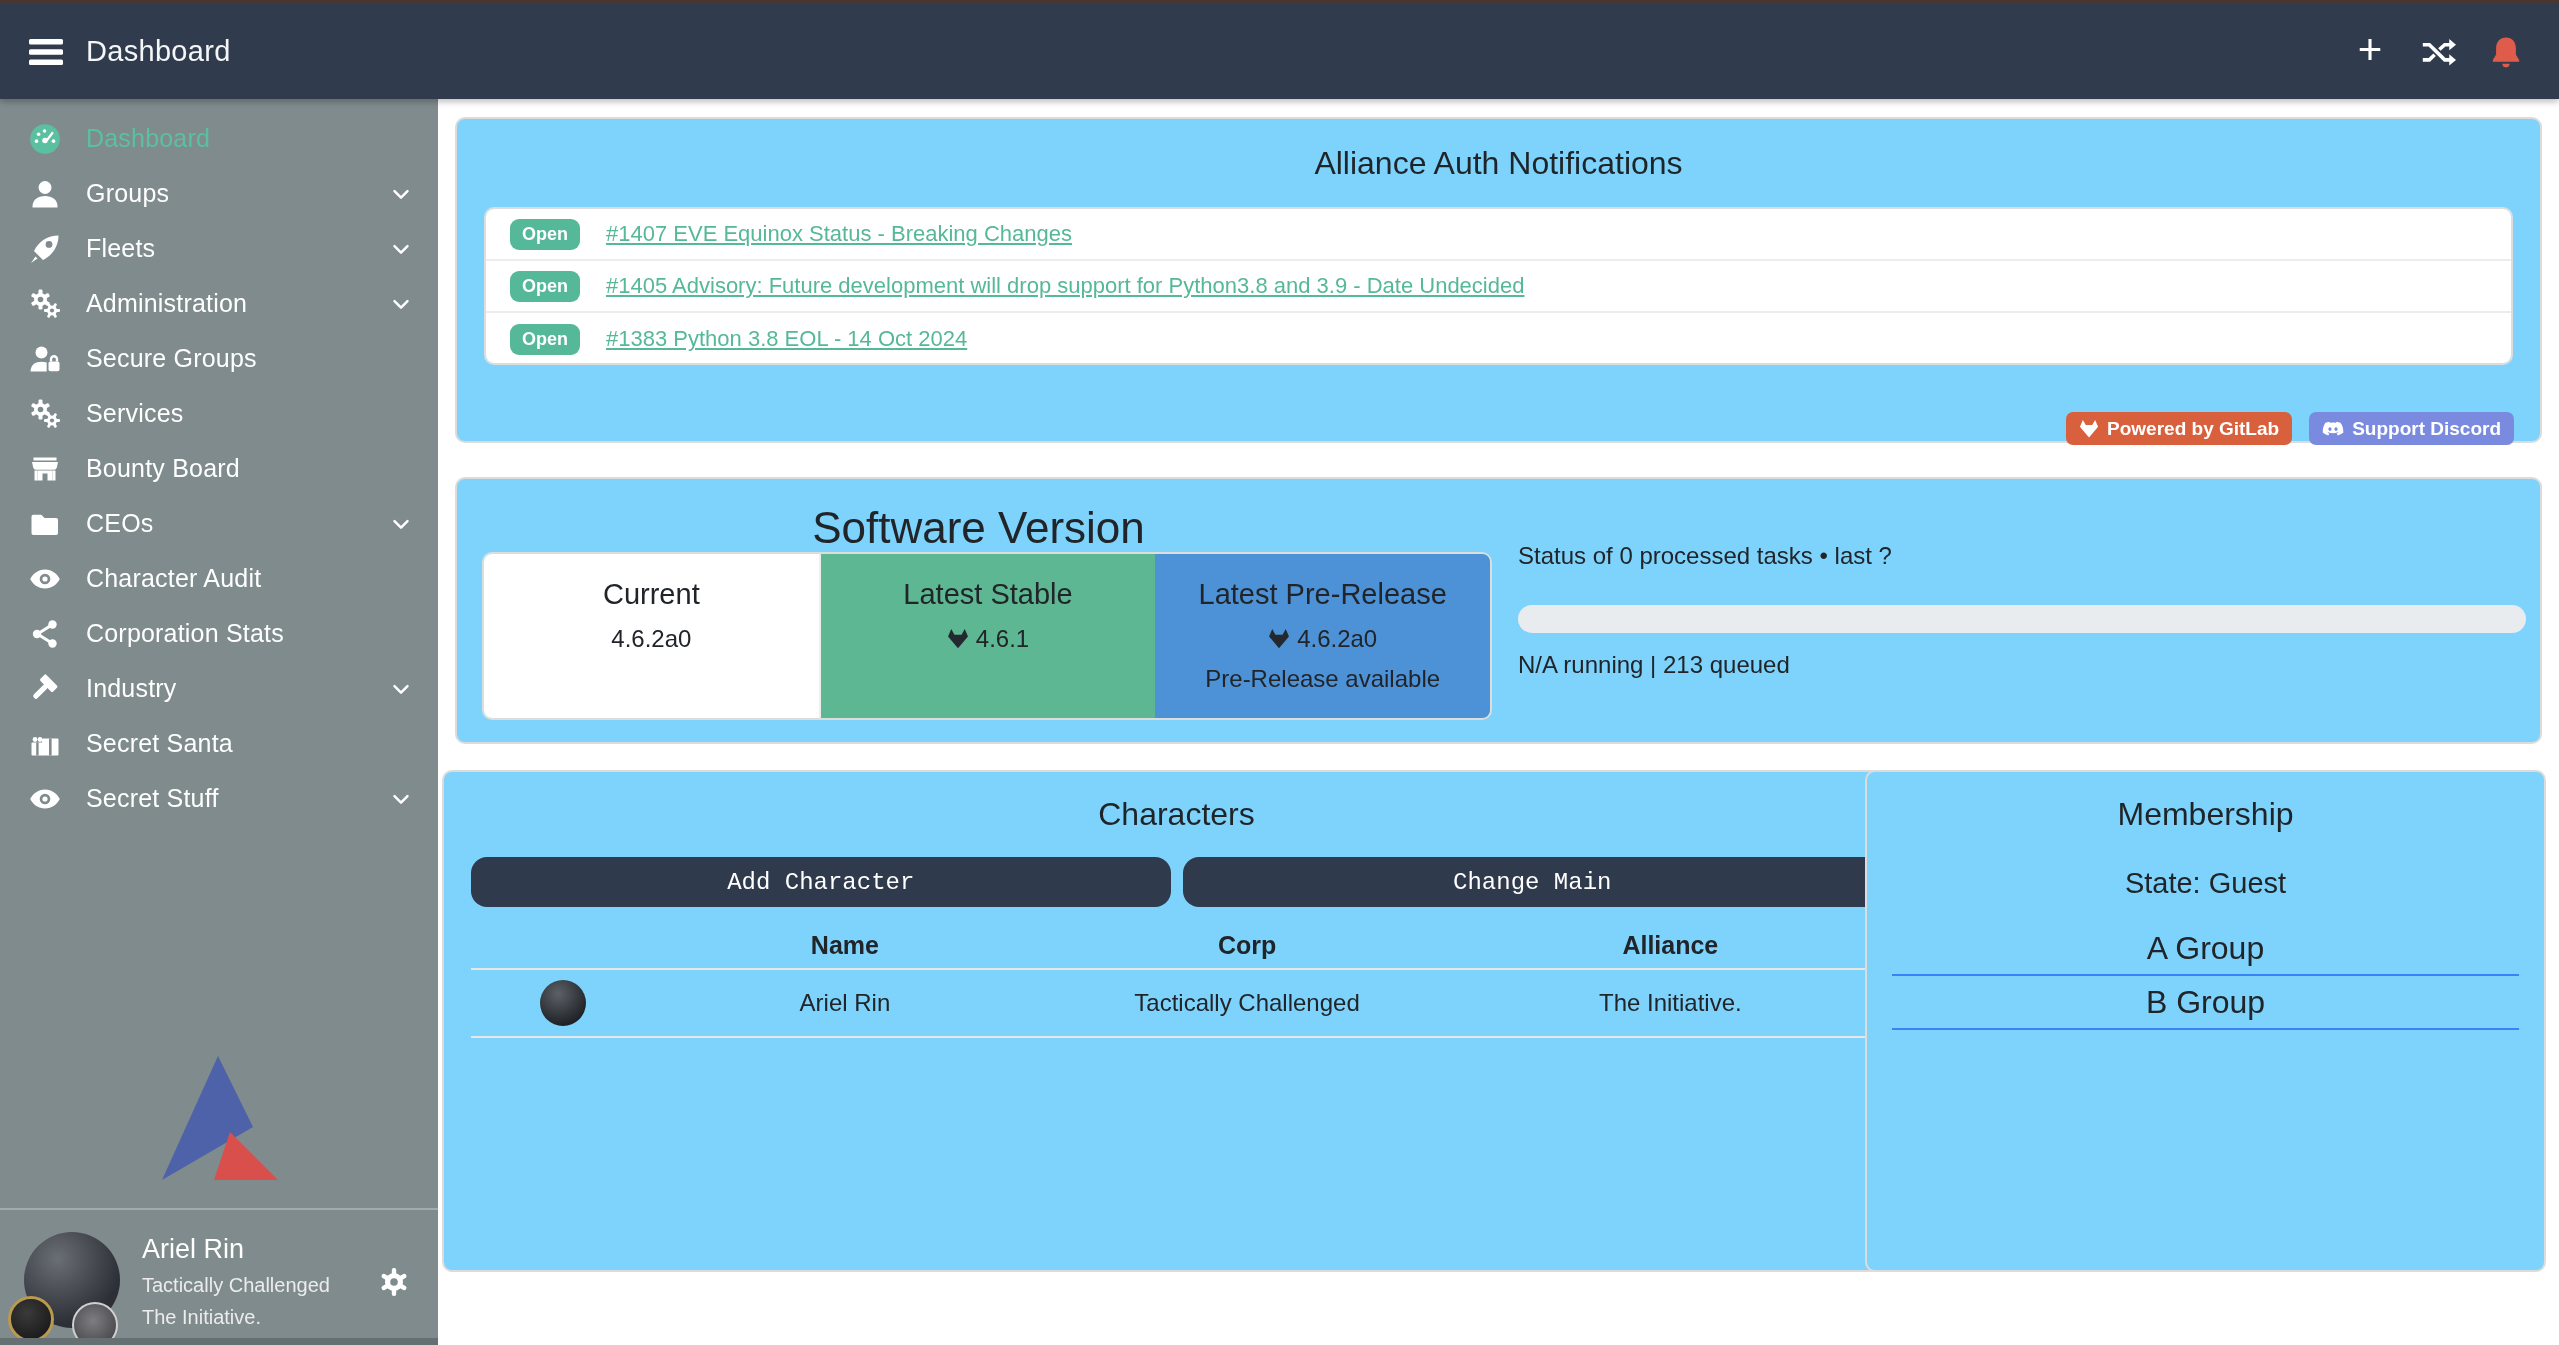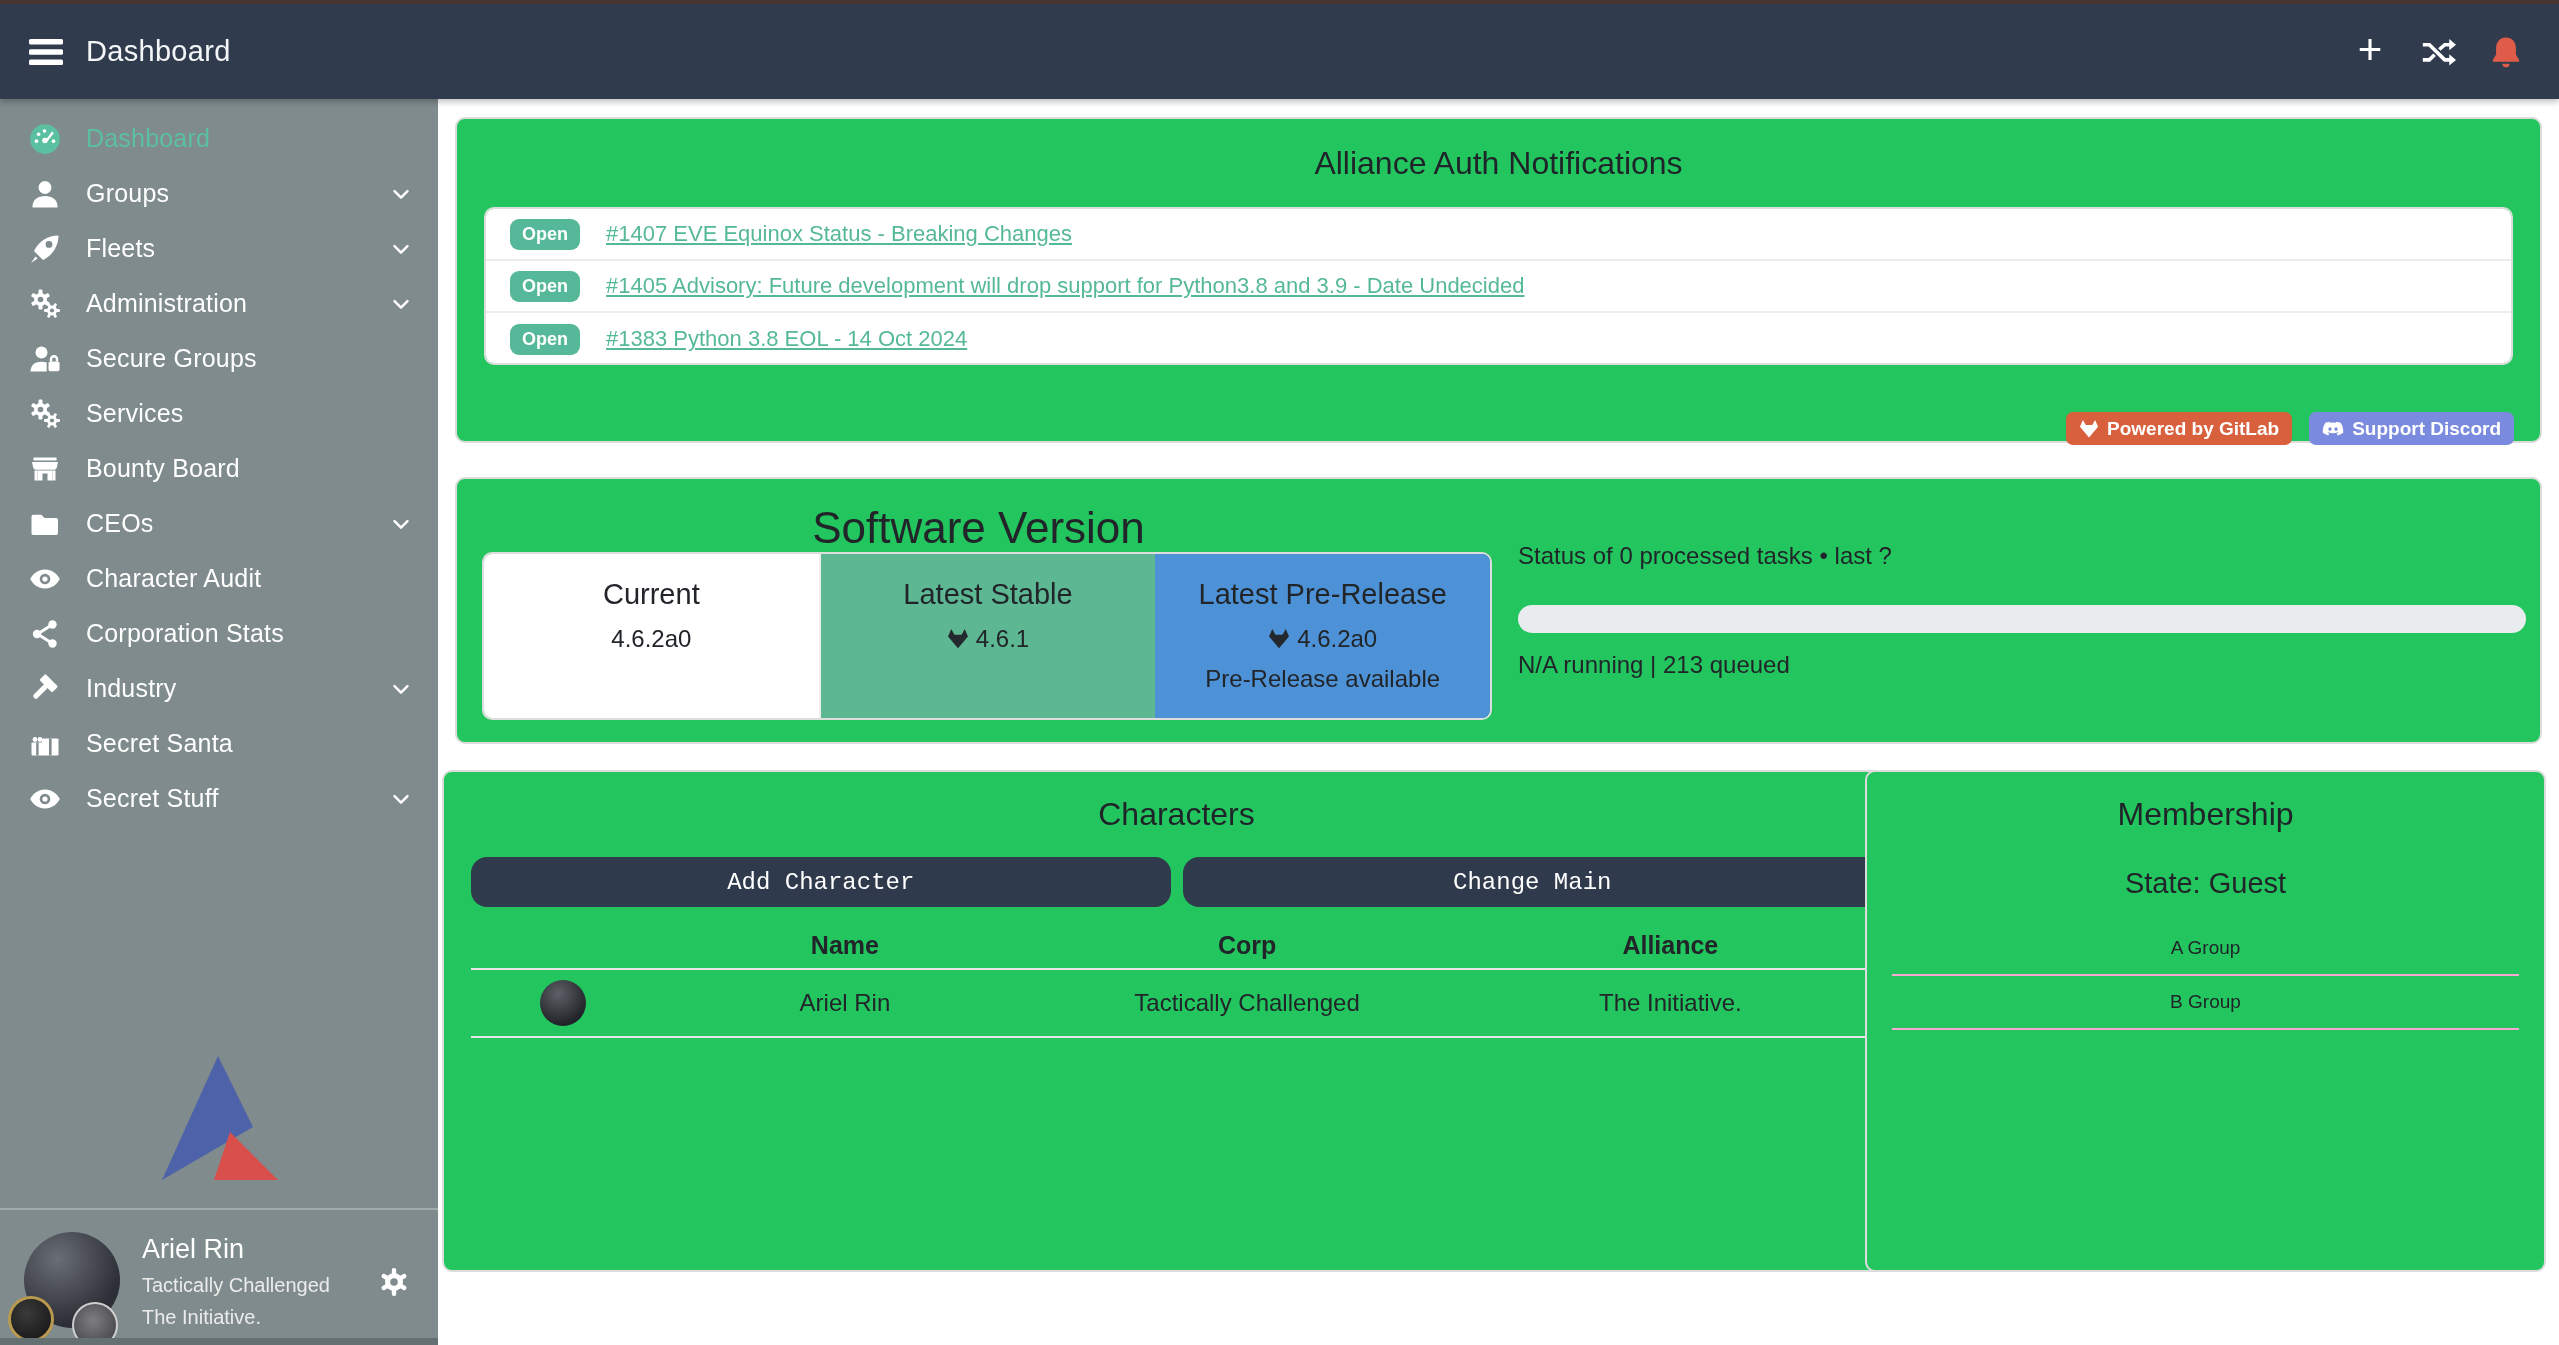--- a/index.html
+++ b/index.html
@@ -47,21 +47,21 @@
     position:absolute; left:72px; top:92px; width:46px; height:46px; border-radius:50%;
     background:radial-gradient(circle at 45% 40%, #7e7e82, #3a3a3e); border:2px solid #cfcfcf;
   }
   .user-info { position:absolute; left:142px; top:24px; }
   .user-name { color:#fff; font-size:27px; }
   .user-corp, .user-alliance { color:#ececec; font-size:20px; margin-top:9px; }
   .user-gear { position:absolute; right:28px; top:56px; width:32px; height:32px; cursor:pointer; }
   .sidebar-bottom-strip { position:absolute; left:0; bottom:0; width:100%; height:7px; background:#647071; }
   
   .main { position:absolute; left:438px; top:99px; width:2121px; height:1246px; background:#fff; }
-  .card { position:absolute; background:#22c55e; border:2px solid #dcdcdc; border-radius:10px; }
+  .card { position:absolute; background:#7dd3fc; border:2px solid #dcdcdc; border-radius:10px; }
   .card-title { text-align:center; font-size:32px; font-weight:500; color:#1f2429; }
   
   #card-notif { left:17px; top:18px; width:2087px; height:326px; }
   #card-notif .card-title { margin-top:26px; }
   .notif-list { position:absolute; left:27px; right:27px; top:88px; height:158px; border:2px solid #ddd; border-radius:10px; overflow:hidden; }
   .notif-row { height:52px; display:flex; align-items:center; padding-left:24px; border-bottom:2px solid #ececec; background:#fff; }
   .notif-row:last-child { border-bottom:none; }
   .open-badge {
     display:inline-flex; align-items:center; justify-content:center; min-width:58px; height:31px;
     padding:0 12px; background:#55b899; color:#fff; font-size:18px; font-weight:bold; border-radius:9px;
@@ -107,21 +107,21 @@
   .ct-data { height:70px; border-top:2px solid #e7e7e7; border-bottom:2px solid #e7e7e7; font-size:24px; }
   .char-avatar {
     width:46px; height:46px; border-radius:50%; margin:0 auto;
     background:radial-gradient(circle at 40% 30%, #5d6167, #1e2126 75%);
   }
   
   #card-member { left:1427px; top:671px; width:681px; height:502px; }
   #card-member .card-title { margin-top:24px; }
   .member-state { text-align:center; font-size:29px; font-weight:500; margin-top:34px; }
   .member-list { margin:22px 25px 0 25px; }
-  .member-row { height:54px; display:flex; align-items:center; justify-content:center; font-size:19px; border-bottom:2px solid #f9a8d4; }
+  .member-row { height:54px; display:flex; align-items:center; justify-content:center; font-size:32px; border-bottom:2px solid #3b82f6; }
   svg { display:block; }
 </style>
 </head>
 <body>
 
 <svg width="0" height="0" style="position:absolute">
   <defs>
     <symbol id="sym-user" viewBox="0 0 32 32">
       <circle cx="16" cy="9.5" r="6.5"></circle>
       <path d="M3.5 28.5c0-7 5.5-10.5 12.5-10.5s12.5 3.5 12.5 10.5v1h-25z"></path>

